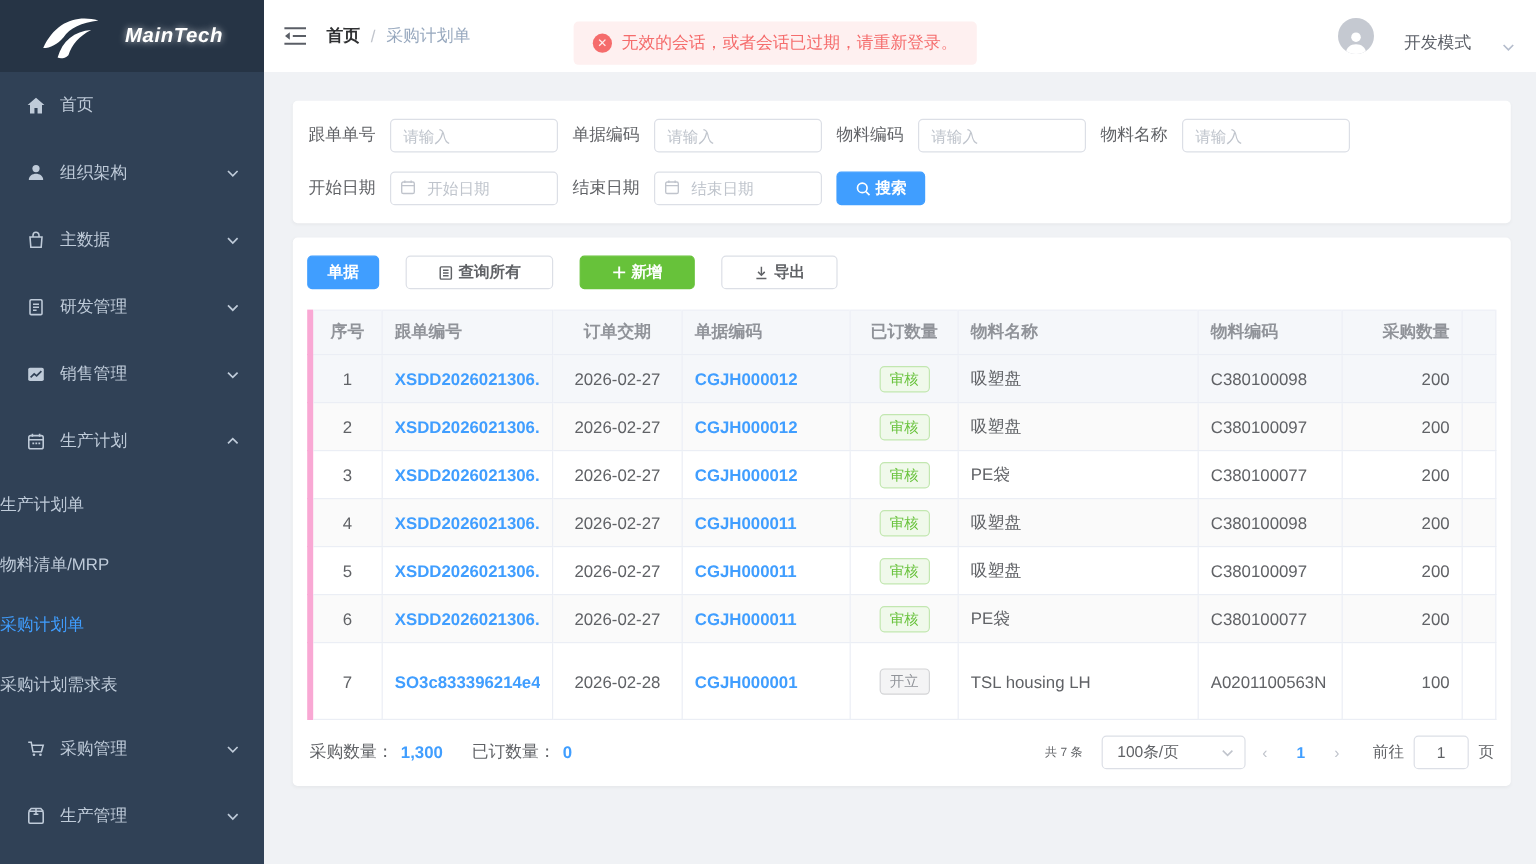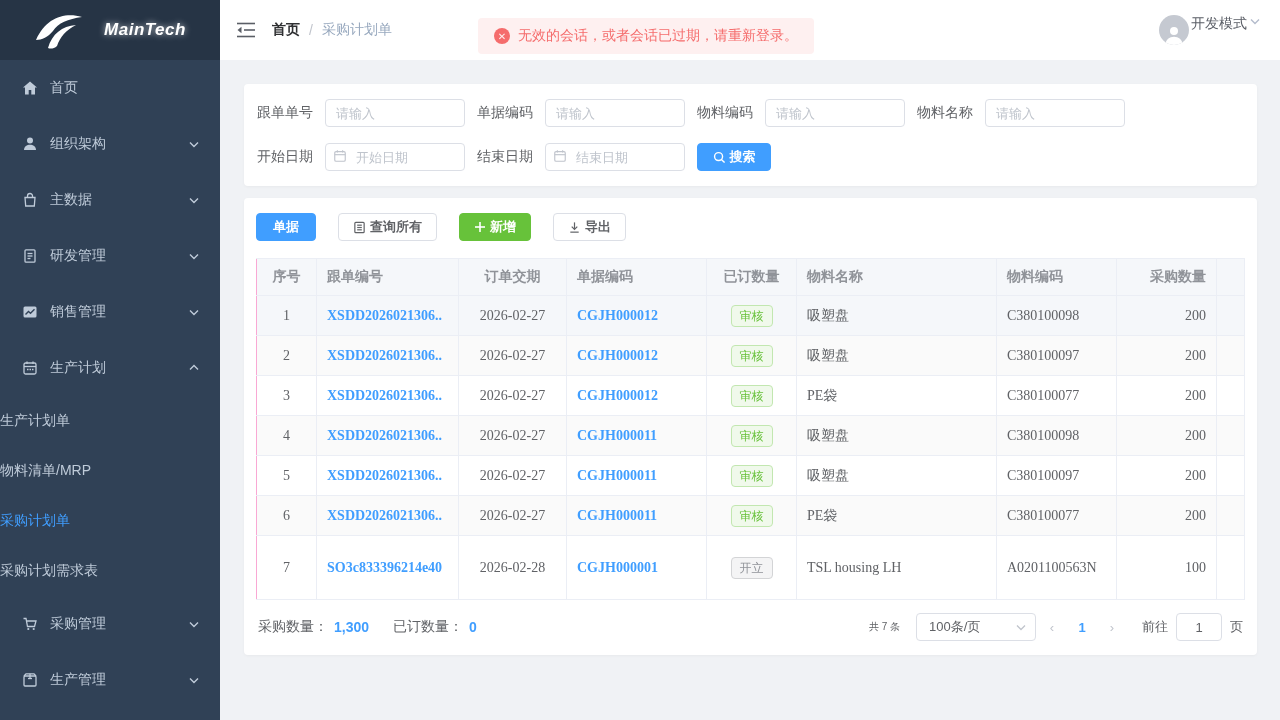--- a/index.html
+++ b/index.html
@@ -23,53 +23,53 @@
   .main { flex:1; display:flex; flex-direction:column; height:720px; }
   .topbar { height:60px; background:#fff; display:flex; align-items:center; padding:0 20px 0 16px; position:relative; flex:none; }
   .hamburger { width:20px; height:20px; margin-right:16px; cursor:pointer; color:#5a5e66; display:flex; align-items:center; }
   .crumb { display:flex; align-items:center; gap:9px; }
   .crumb-first { color:#303133; font-weight:bold; }
   .crumb-sep { color:#c0c4cc; }
   .crumb-cur { color:#97a8be; }
   .toast { position:absolute; left:258px; top:18px; height:36px; background:#fef0f0; border-radius:4px; display:flex; align-items:center; padding:0 16px; gap:8px; }
   .toast-text { color:#f56c6c; font-size:14px; }
   .toast-icon { width:16px; height:16px; border-radius:50%; background:#f56c6c; color:#fef0f0; font-size:10px; display:flex; align-items:center; justify-content:center; flex:none; font-weight:bold; }
-  .userbox { margin-left:auto; display:flex; align-items:flex-start; gap:2px; cursor:pointer; }
+  .userbox { margin-left:auto; display:flex; align-items:flex-end; gap:25px; cursor:pointer; }
   .avatar { width:30px; height:30px; border-radius:50%; background:#c5c9d1; display:flex; align-items:end; justify-content:center; overflow:hidden; }
   .user-name { color:#5a5e66; font-size:14px; }
   .user-arrow { color:#b4bccc; }
 
   .content { flex:1; padding:24px; overflow:hidden; }
   .card { background:#fff; border-radius:4px; box-shadow:0 1px 3px rgba(0,0,0,0.04); }
 
   
   .filter-card { padding:15px 16px 15px 13px; }
   .f-row { display:flex; align-items:flex-end; }
   .f-row + .f-row { margin-top:16px; }
   .f-group { display:flex; align-items:center; margin-right:12px; }
   .f-label { width:68px; color:#606266; font-size:14px; flex:none; }
   .f-input { width:140px; height:28px; border:1px solid #dcdfe6; border-radius:4px; padding:0 10px; font-size:13px; color:#606266; outline:none; font-family:inherit; }
   .f-input::placeholder { color:#bfc4cc; }
   .f-date { position:relative; }
   .f-date .f-input { padding-left:30px; }
   .date-ico { position:absolute; left:8px; top:6px; color:#c0c4cc; pointer-events:none; }
-  .btn { height:28px; border-radius:4px; border:1px solid #dcdfe6; background:#fff; color:#606266; font-size:13px; display:inline-flex; align-items:center; justify-content:center; gap:4px; padding:0 14px; cursor:pointer; font-family:inherit; font-weight:bold; }
+  .btn { height:28px; border-radius:4px; border:1px solid #dcdfe6; background:#fff; color:#606266; font-size:13px; display:inline-flex; align-items:center; justify-content:center; gap:4px; padding:0 26px; cursor:pointer; font-family:inherit; font-weight:bold; }
   .btn-primary { background:#409eff; border-color:#409eff; color:#fff; }
   .btn-success { background:#67c23a; border-color:#67c23a; color:#fff; }
   .search-btn { width:74px; padding:0; }
 
   
   .table-card { margin-top:12px; padding:15px 12px 14px; }
   .toolbar { display:flex; align-items:center; }
   .toolbar .btn { margin-right:22px;font-family:Liberation Serif, serif; }
   .toolbar .btn-doc { width:60px; padding:0; }
 
   table.tbl { border-collapse:collapse; table-layout:fixed; width:988px; margin-top:17px; font-size:14px; }
   .tbl th, .tbl td { border-right:1px solid #ebeef5; border-bottom:1px solid #ebeef5; padding:0 10px; overflow:hidden; }
-  .tbl { border-top:1px solid #ebeef5; border-left:1px solid #f9a8d4;font-family:Liberation Serif, serif; }
+  .tbl { border-top:1px solid #ebeef5; border-left:5px solid #f9a8d4; }
   .tbl th { height:37px; background:#f5f7fa; color:#909399; font-weight:bold; text-align:left; font-size:14px; }
   .tbl td { height:40px; color:#606266; background:#fff; }
   .tbl tbody tr:nth-child(even) td { background:#fafafa; }
   .tbl tbody tr:first-child td { background:#f5f7fa; }
   .tbl tbody tr.tall td { height:64px; }
   .col-c { text-align:center !important; }
   .col-r { text-align:right !important; }
   .cell-link { color:#409eff; font-weight:bold; cursor:pointer; white-space:nowrap; display:block; overflow:hidden; }
   .code-cell { word-break:break-all; line-height:20px; }
   .tag { display:inline-block; height:22px; line-height:20px; padding:0 8px; border-radius:4px; font-size:12px; border:1px solid transparent; }

